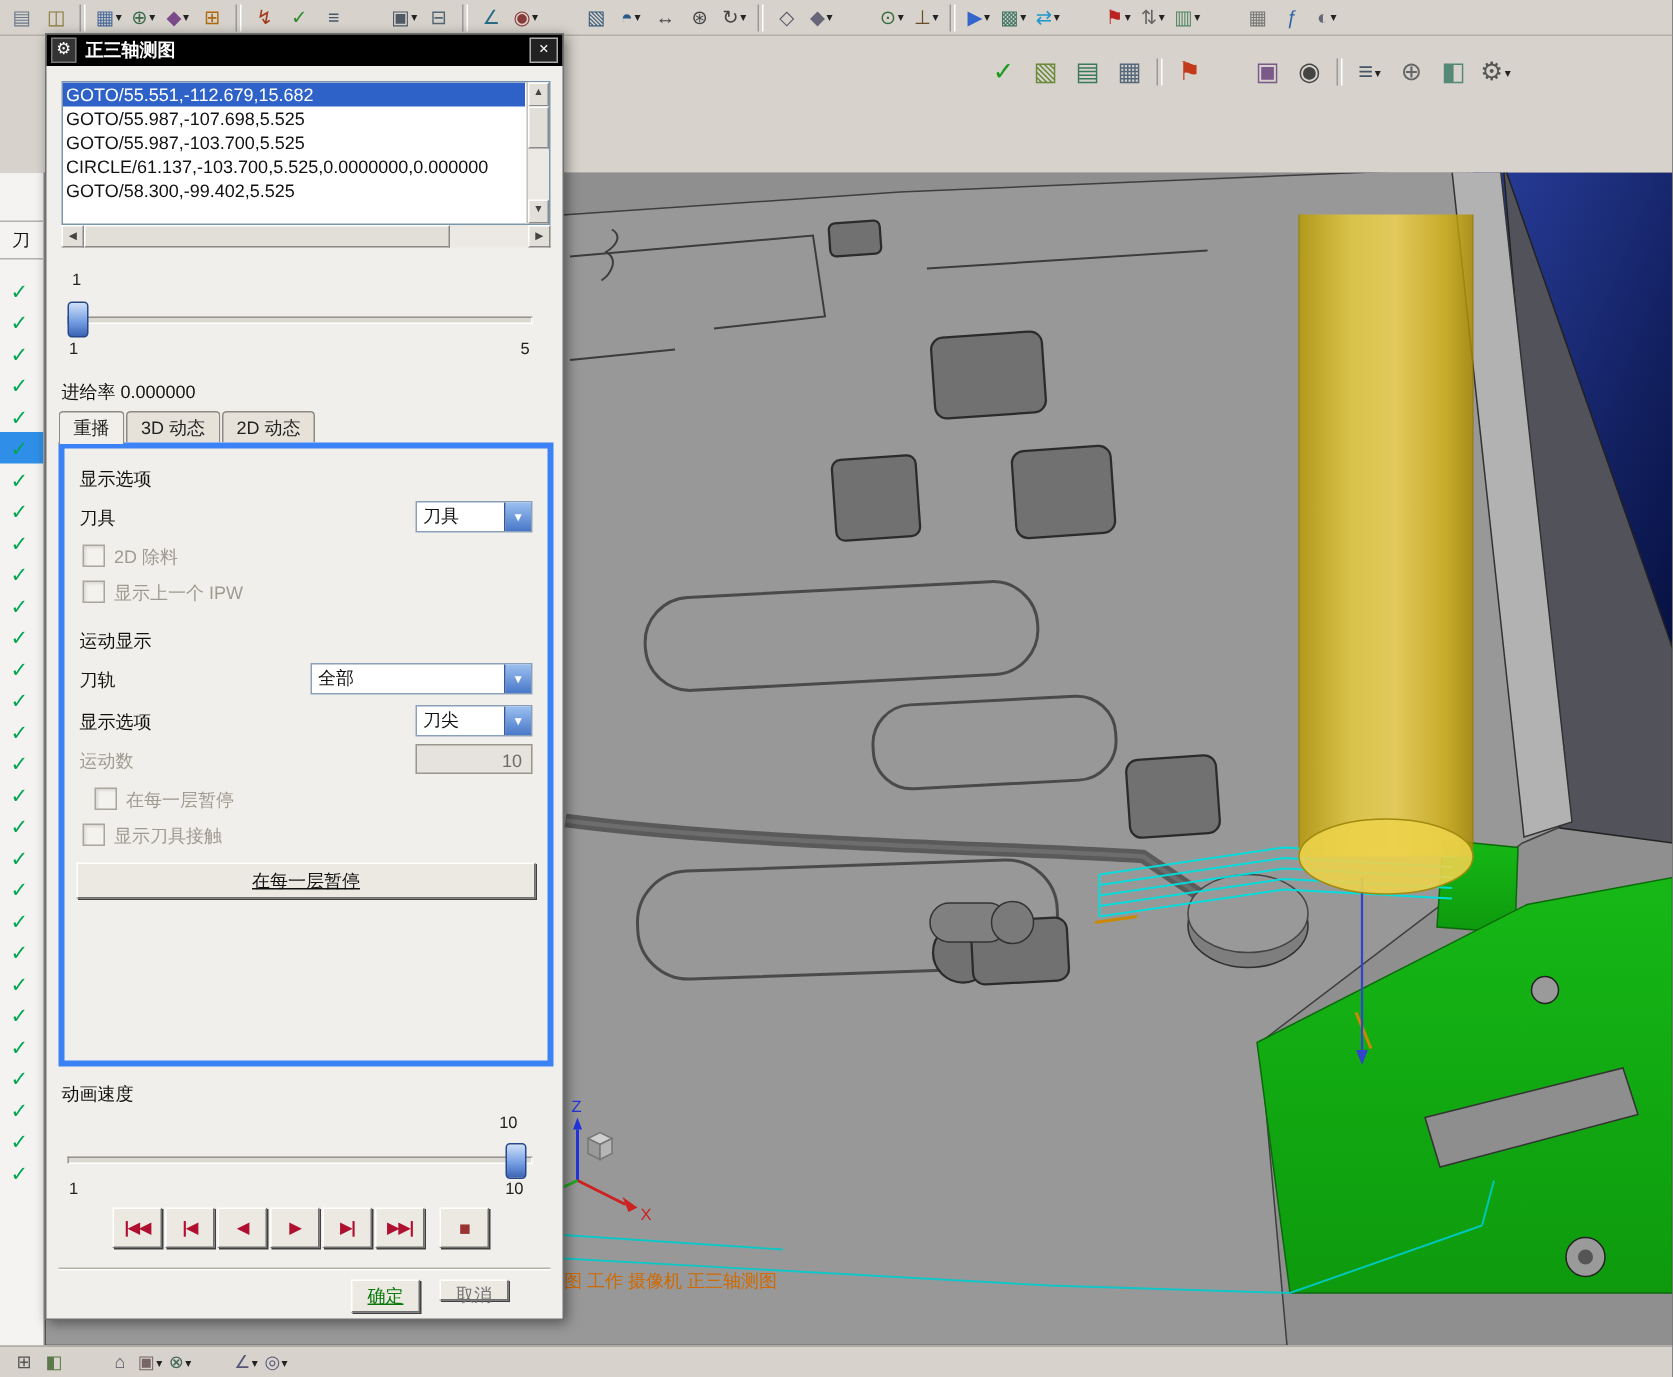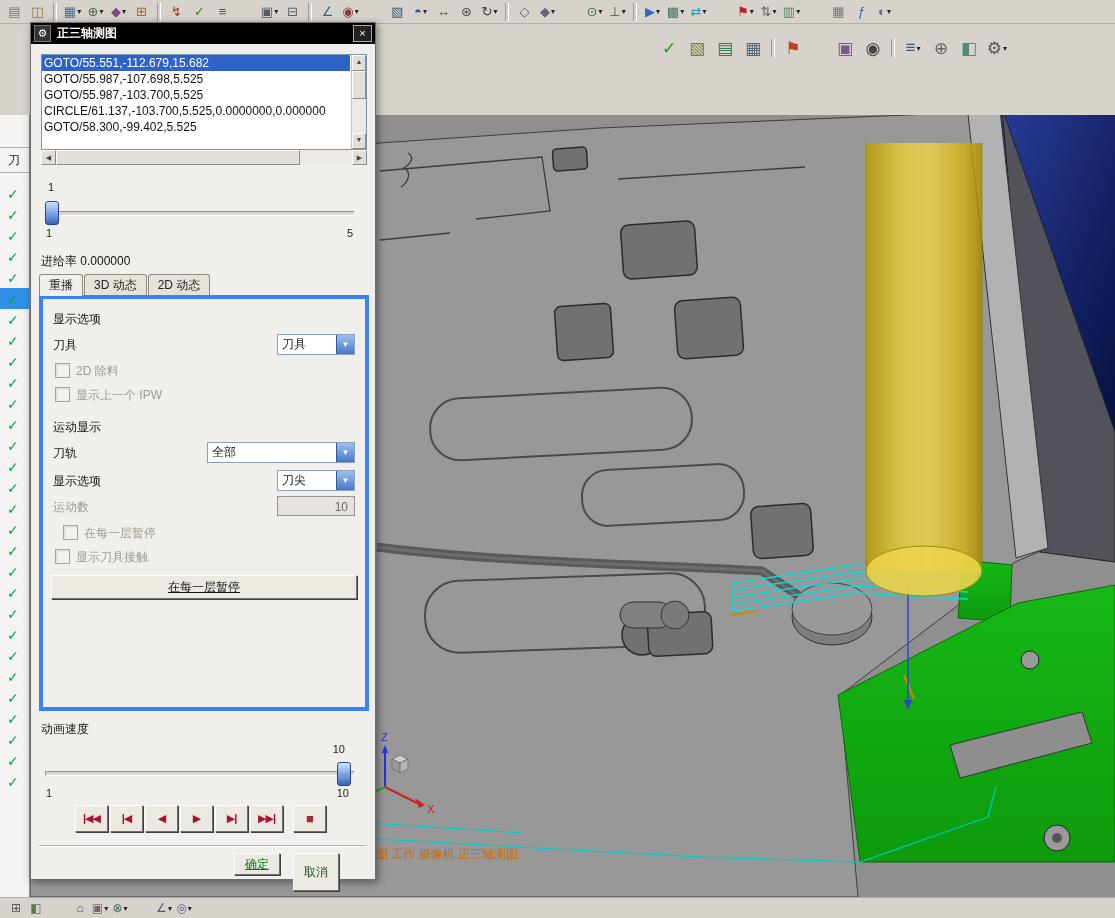--- a/index.html
+++ b/index.html
@@ -83,21 +83,21 @@
   .cb .box{width:13px;height:13px;background:#f4f2ee;border:1px solid #aaa69e;box-shadow:inset 1px 1px 2px rgba(0,0,0,.12);}
   .btn3d{background:#ece9e3;border:1px solid #707070;border-top-color:#fff;border-left-color:#fff;
          box-shadow:1px 1px 0 #404040;font-size:12px;font-family:inherit;cursor:default;}
   .gouge{position:absolute;left:8px;right:8px;top:276px;height:24px;text-decoration:underline;color:#111;}
   .playback{position:absolute;left:44px;top:782px;display:flex;gap:2px;}
   .pb{width:33px;height:27px;display:flex;align-items:center;justify-content:center;
       color:var(--playback-red,#b01030);font-weight:bold;font-size:11px;letter-spacing:-1px;}
   .pb.stop{margin-left:8px;color:#993333;font-size:13px;}
   .divider{position:absolute;left:8px;right:8px;top:822px;height:0;border-top:1px solid #b6b2aa;border-bottom:1px solid #fff;}
   .okbtn{position:absolute;left:203px;top:830px;width:46px;height:22px;color:#0a7a0a;text-decoration:underline;}
-  .cancelbtn{position:absolute;left:262px;top:830px;width:46px;height:38px;color:#14532d;}
+  .cancelbtn{position:absolute;left:262px;top:830px;width:46px;height:14px;color:#737373;}
 </style>
 </head>
 <body>
 
 <div id="screen">
 
   <div class="toolbar-top">
       <span class="tbicon">
         <span style="color: rgb(106, 122, 138);">▤</span>
       </span>

